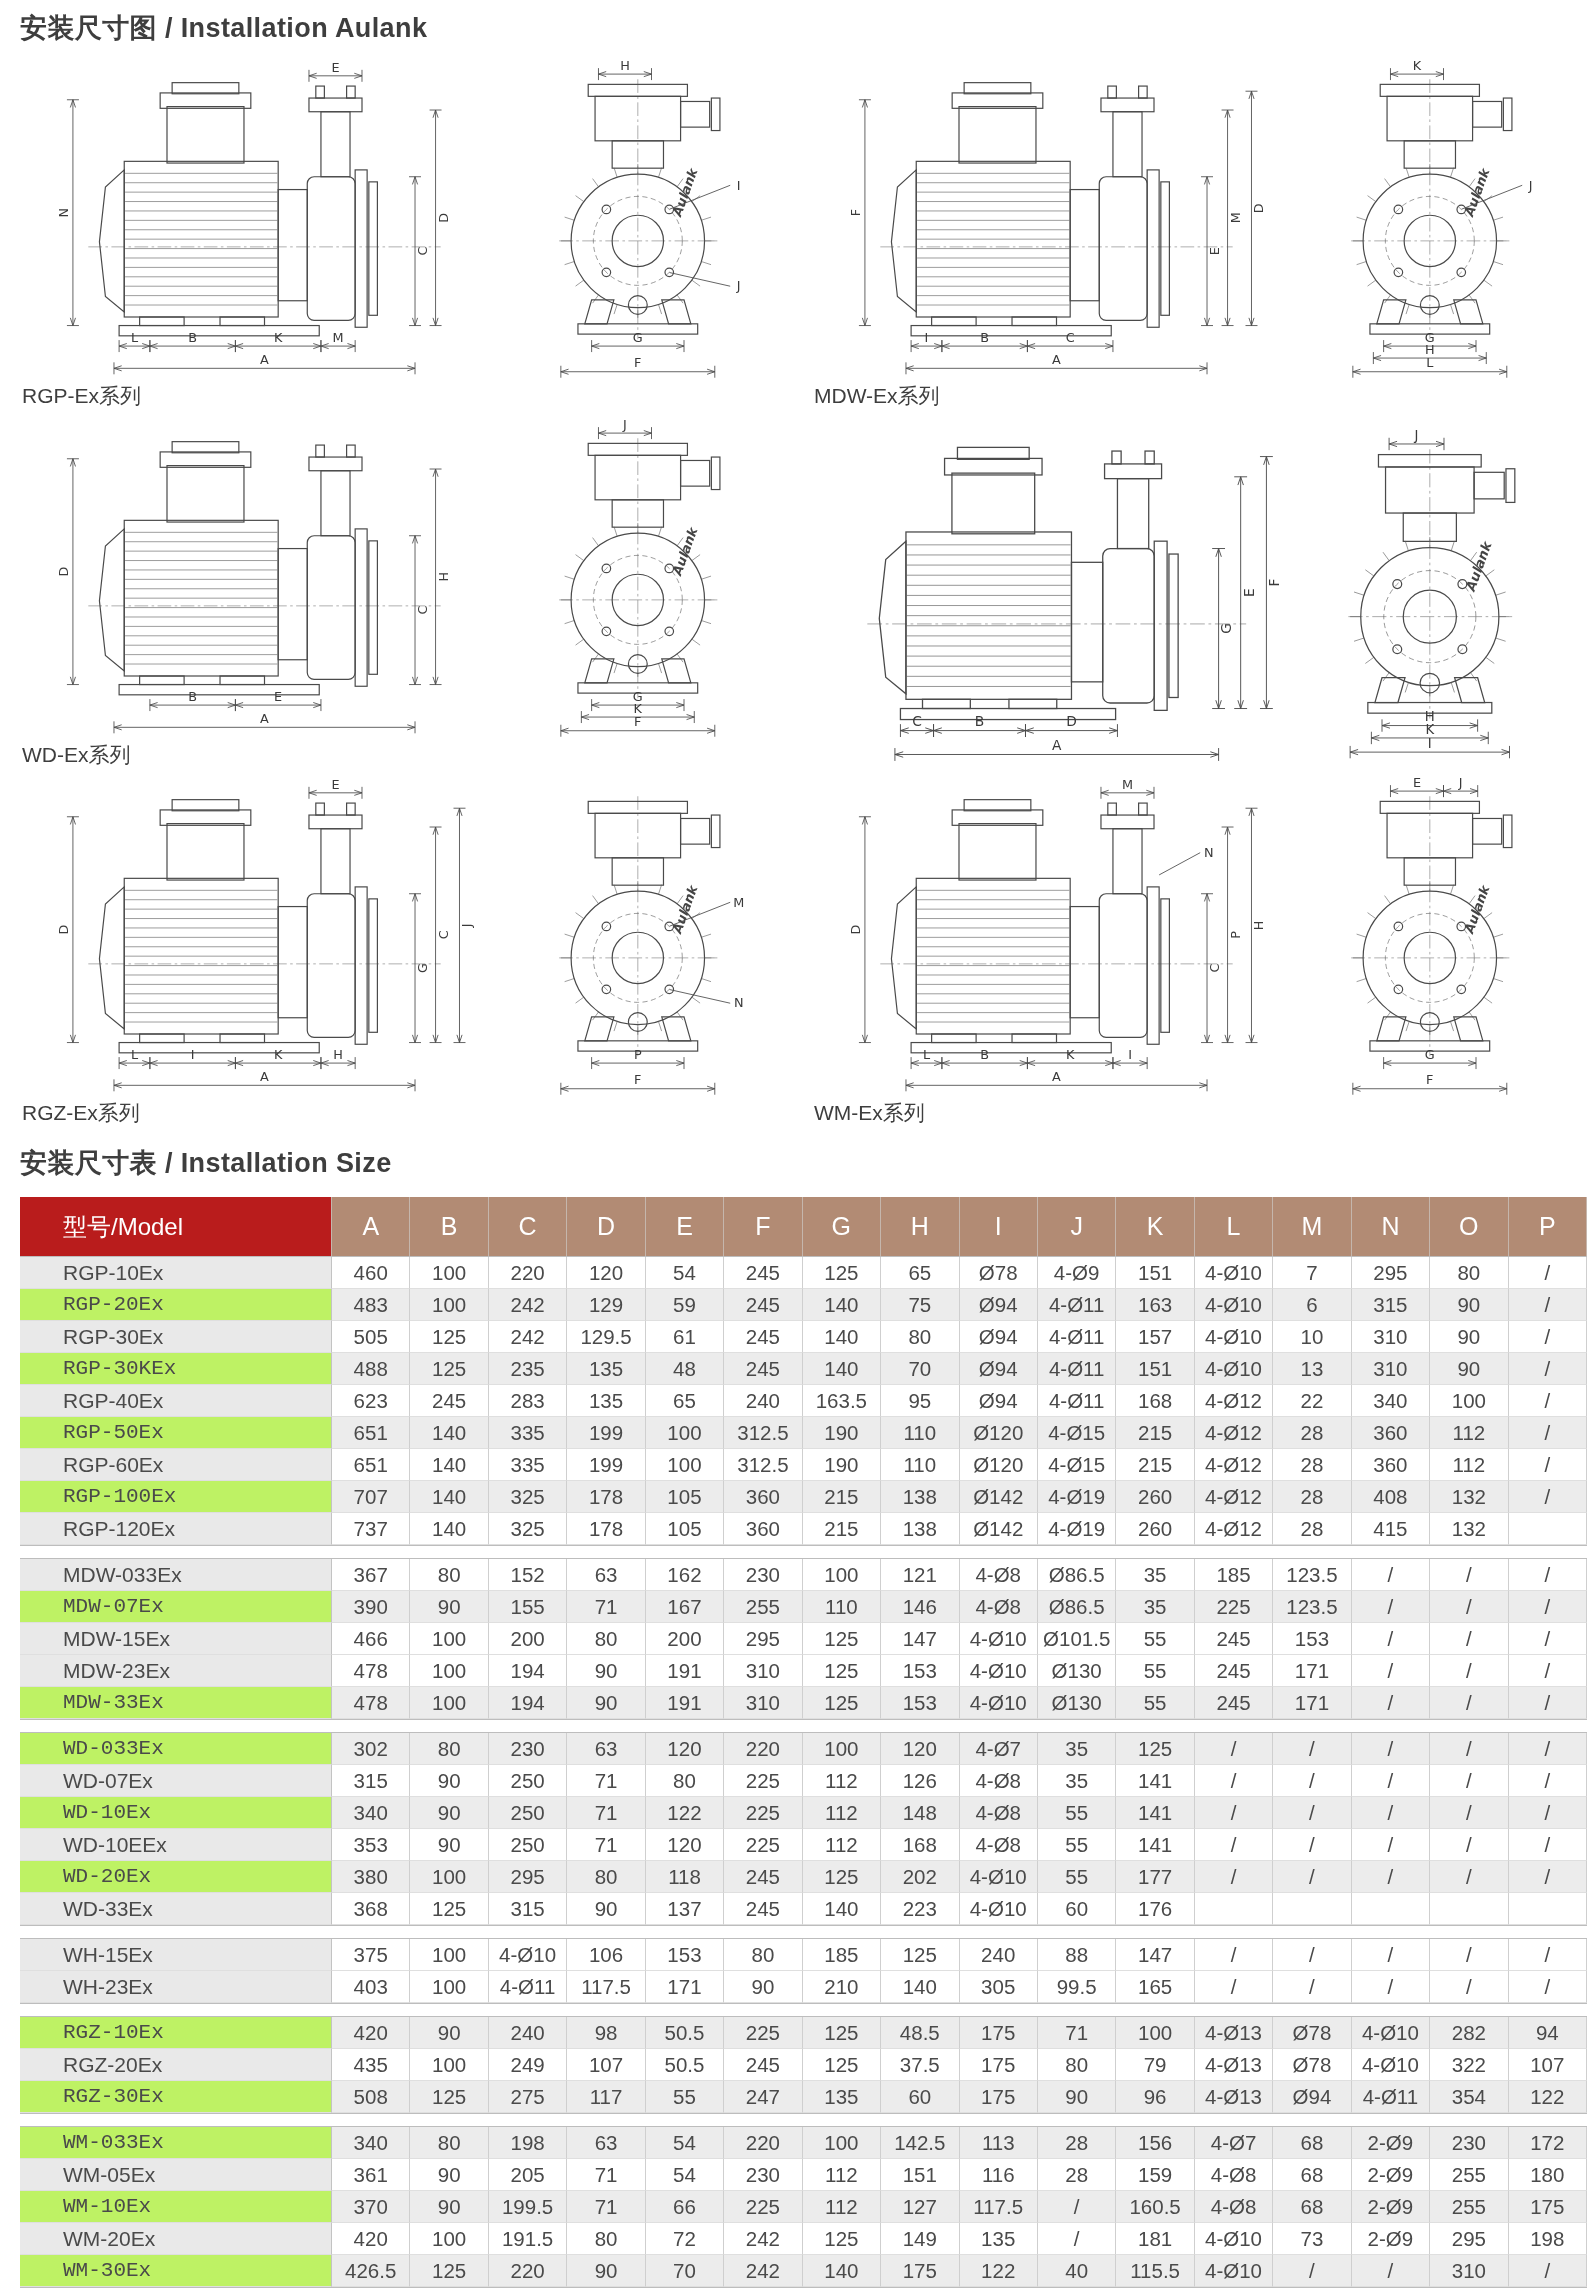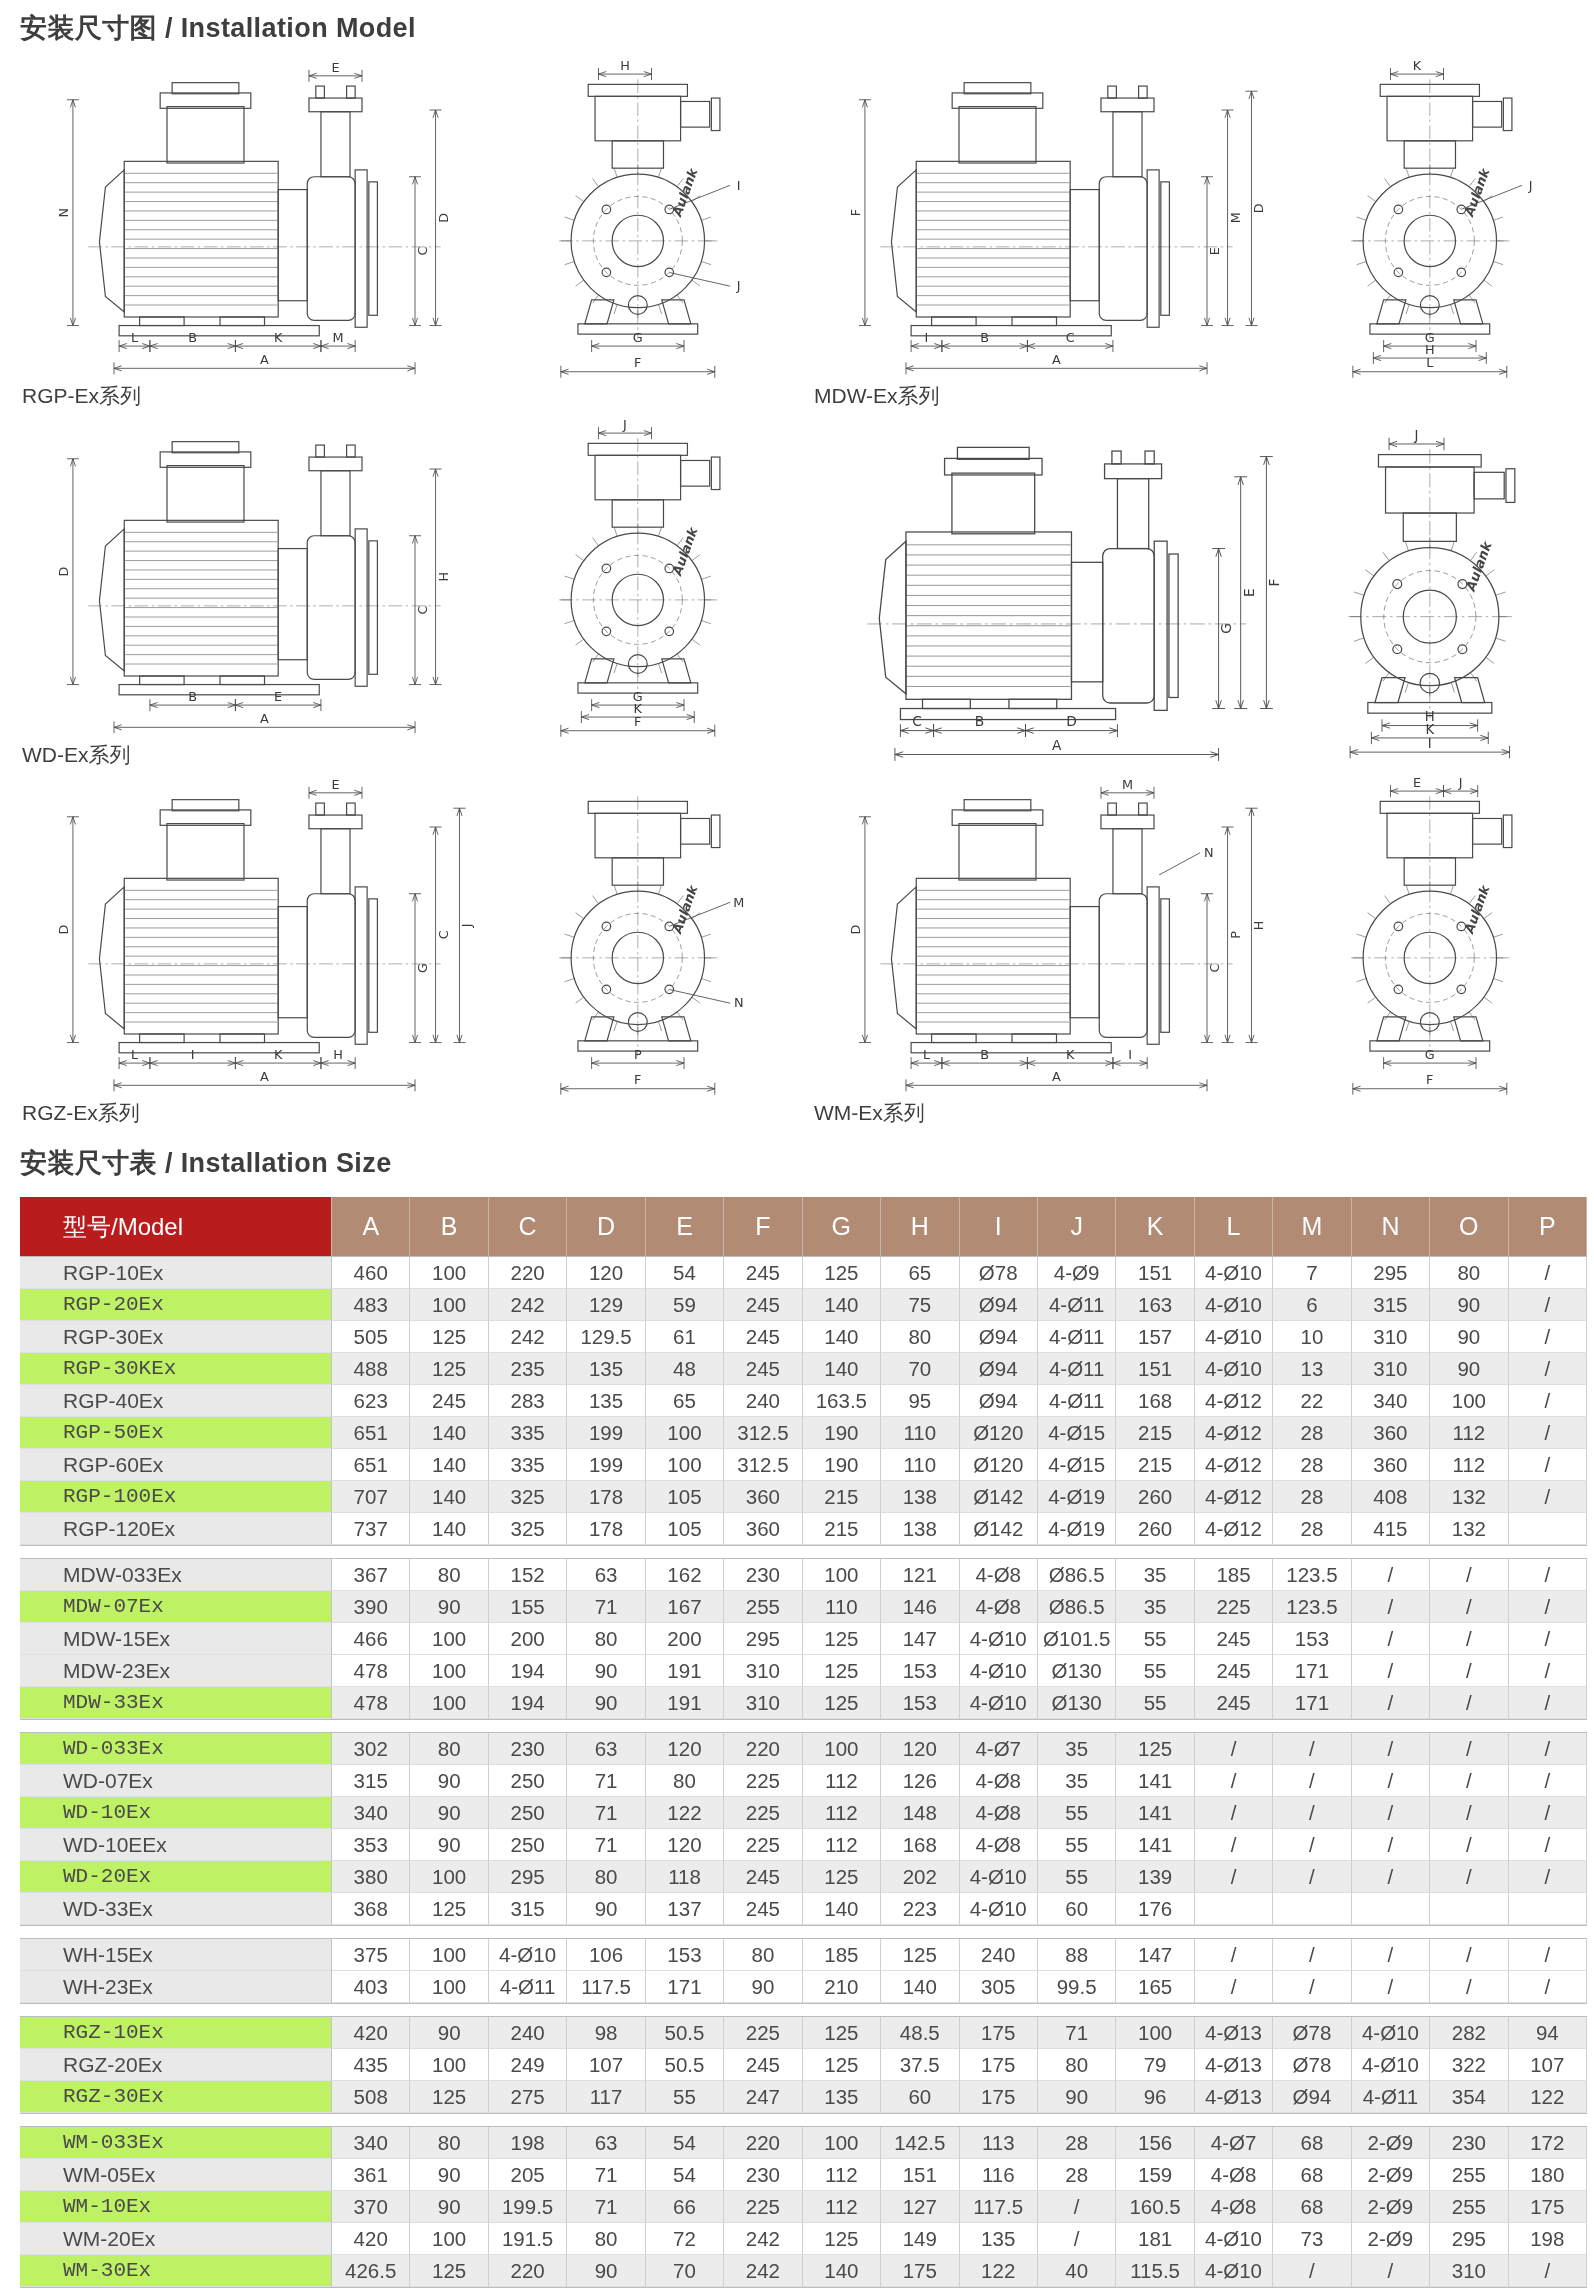--- a/index.html
+++ b/index.html
@@ -40,21 +40,21 @@
   .t-hcell,.t-hcell-model{display:flex;align-items:center;justify-content:center;color:#ffffff;
         font-size:25px;border-right:0.8px solid #c5b6ac;}
   .t-hcell-model{justify-content:flex-start;padding-left:43px;font-size:24px;}
   .t-group{border-top:0.8px solid #bdbdbd;border-bottom:0.8px solid #bdbdbd;margin-bottom:12px;}
   .t-group:last-child{margin-bottom:0;}
 </style>
 </head>
 <body>
 
 <div id="page">
-  <div class="sec-title" id="title-sketch">安装尺寸图 / Installation Model</div>
+  <div class="sec-title" id="title-sketch">安装尺寸图 / Installation Aulank</div>
 
   <div id="sketch-grid">
       <div class="sketch-cell">
         <div class="sketch-views">
           <svg class="side-svg" viewBox="0 0 520 380" preserveAspectRatio="xMidYMid meet">
             <line class="cl" x1="58" y1="222" x2="470" y2="222"></line>
             <path class="ol" d="M100 132 L78 152 L71 216 L78 280 L100 298 Z"></path>
             <rect class="ol" x="100" y="122" width="180" height="182"></rect>
             <line class="thin" x1="101" y1="136" x2="279" y2="136"></line>
             <line class="thin" x1="101" y1="147" x2="279" y2="147"></line>
@@ -1639,21 +1639,21 @@
           <div class="t-cell">380</div>
           <div class="t-cell">100</div>
           <div class="t-cell">295</div>
           <div class="t-cell">80</div>
           <div class="t-cell">118</div>
           <div class="t-cell">245</div>
           <div class="t-cell">125</div>
           <div class="t-cell">202</div>
           <div class="t-cell">4-Ø10</div>
           <div class="t-cell">55</div>
-          <div class="t-cell">139</div>
+          <div class="t-cell">177</div>
           <div class="t-cell">/</div>
           <div class="t-cell">/</div>
           <div class="t-cell">/</div>
           <div class="t-cell">/</div>
           <div class="t-cell">/</div>
         </div>
         <div class="t-row">
           <div class="t-model">WD-33Ex</div>
           <div class="t-cell">368</div>
           <div class="t-cell">125</div>

